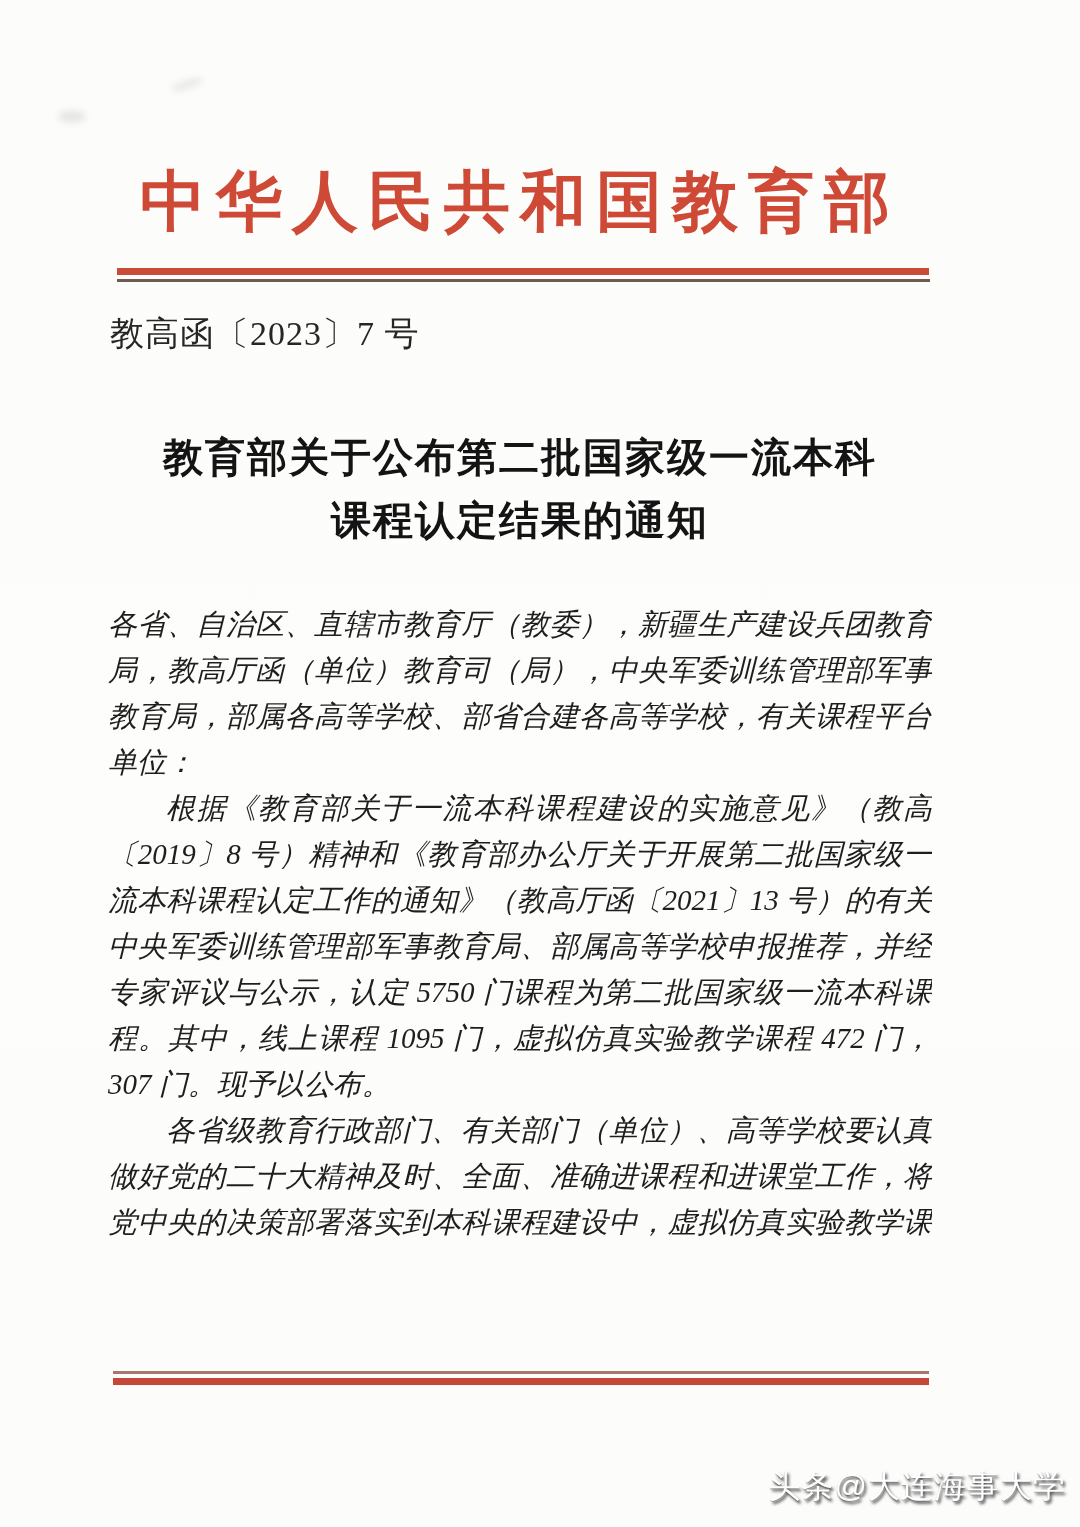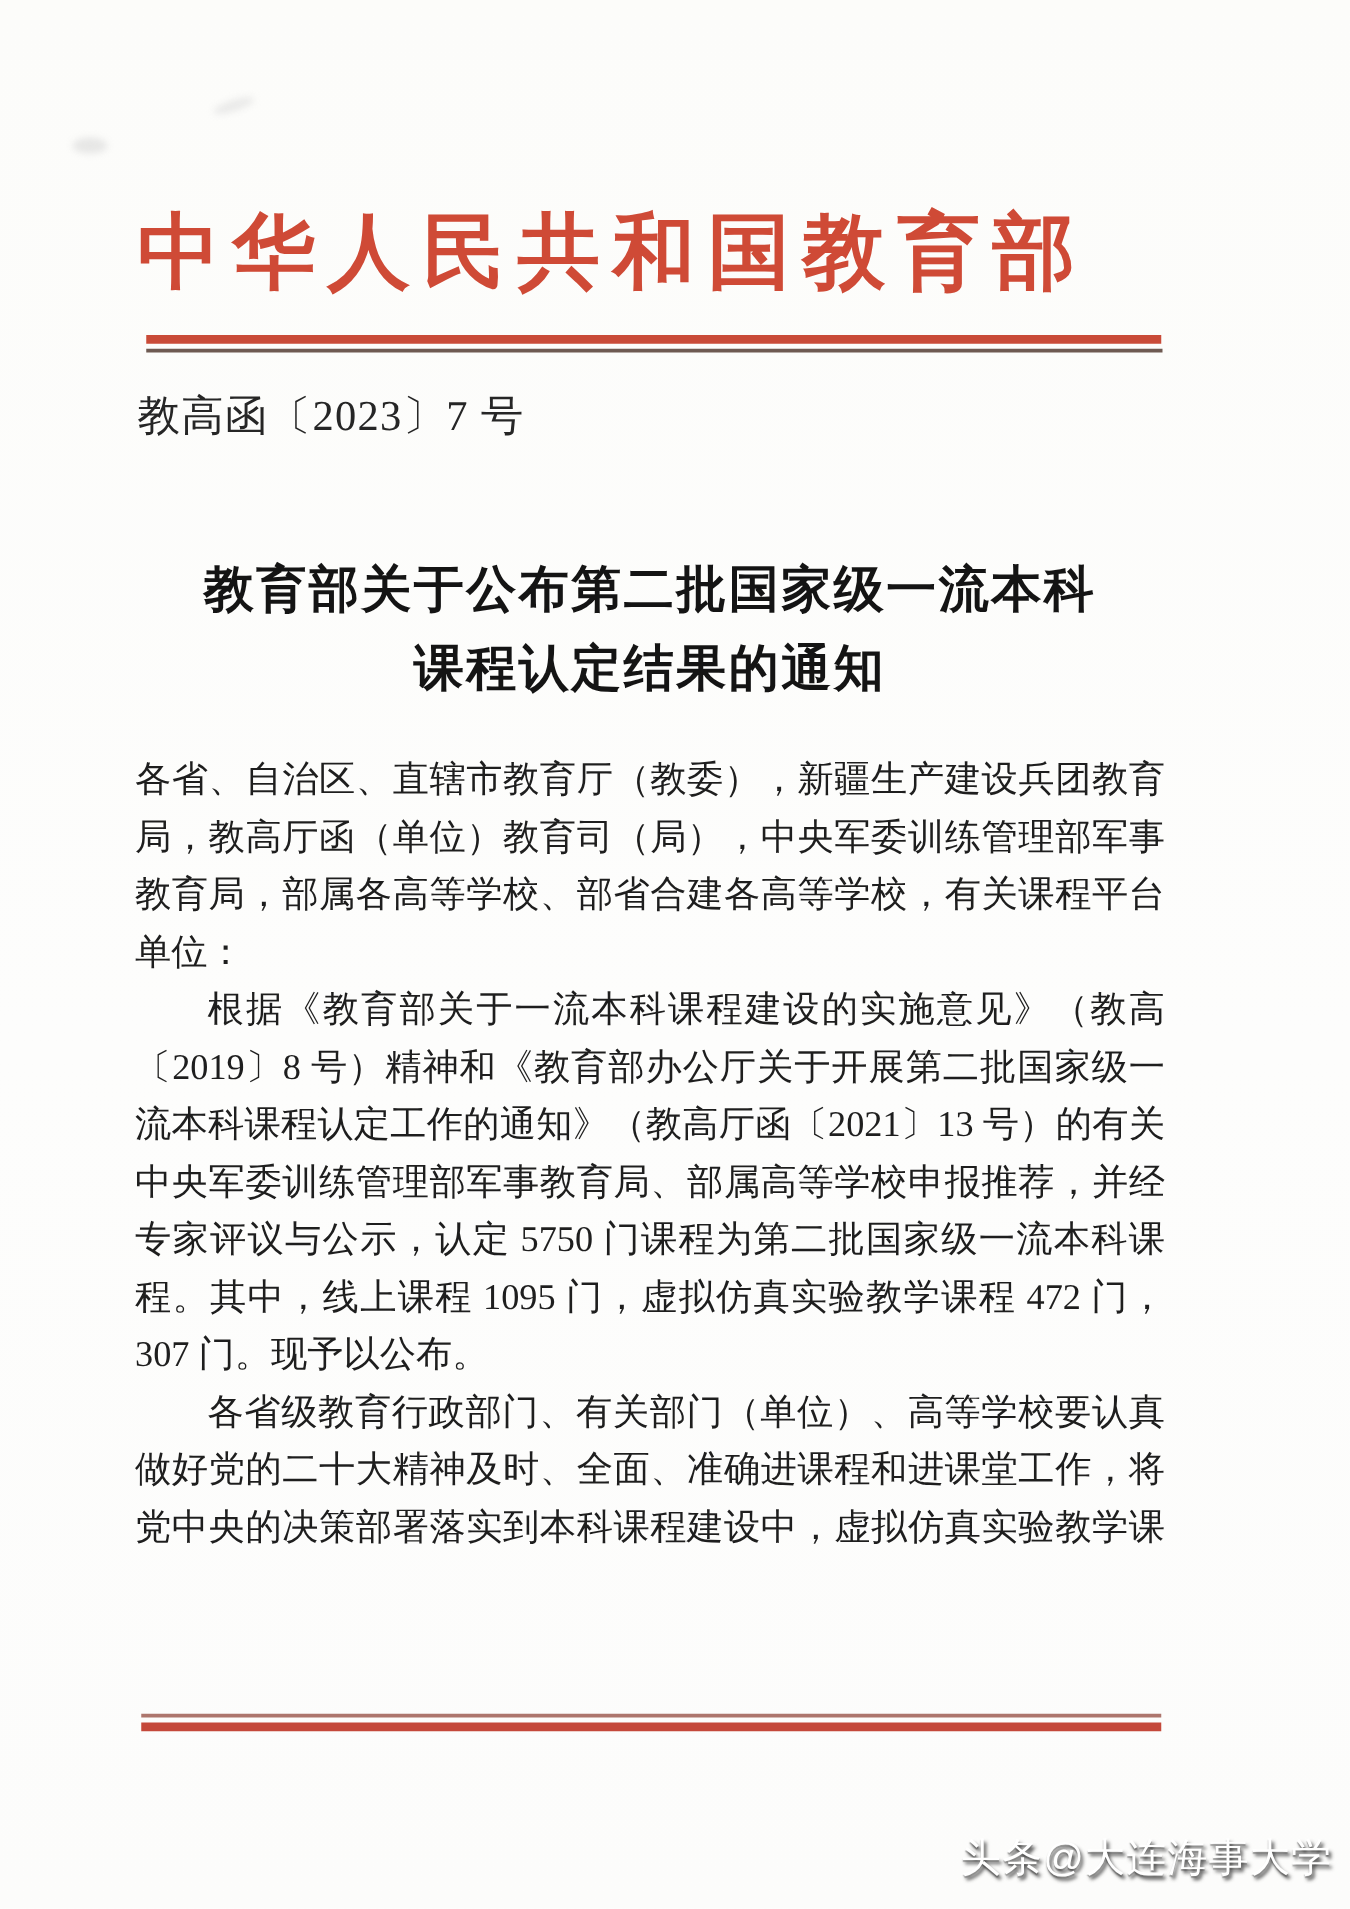--- a/index.html
+++ b/index.html
@@ -15,49 +15,50 @@
   }
 
   
   .smudge { position:absolute; border-radius:50%; filter:blur(3px); }
   .smudge-a { left:58px; top:110px; width:28px; height:13px; background:#cdcdcd; opacity:.45; }
   .smudge-b { left:170px; top:80px; width:34px; height:9px; background:#d8d8d8; opacity:.5; transform:rotate(-18deg); }
 
   
   .agency {
     position:absolute; left:110px; top:157px; width:820px;
-    white-space:nowrap;
+    text-align:center; white-space:nowrap;
     font-size:66px; font-weight:700; letter-spacing:10px;
     color:#cf4a36;
   }
 
   .rule-top-red  { position:absolute; left:117px; top:268px; width:812px; height:7px; background:#c94b38; }
   .rule-top-dark { position:absolute; left:117px; top:279px; width:813px; height:3px; background:#6e5a52; }
 
   .doc-number {
     position:absolute; left:110px; top:312px; width:824px;
     text-align:left; font-size:34px; line-height:44px; color:#262626;
     letter-spacing:1px;
   }
 
   .title {
-    position:absolute; left:110px; top:440px; width:820px;
+    position:absolute; left:110px; top:426px; width:820px;
     text-align:center; font-size:40px; font-weight:700;
     line-height:63px; letter-spacing:2px; color:#141414;
   }
 
   .body-text {
     position:absolute; left:108px; top:601px; width:824px;
     font-size:29px; color:#1e1e1e;
   }
   .bline {
     height:46px; line-height:46px;
     text-align:justify; text-align-last:justify;
     text-justify:inter-character;
     overflow:hidden;
+    font-style:italic;
   }
   .bline.flush  { text-align-last:left; }
   .bline.indent { text-indent:58px; }
 
   .rule-bottom-thin { position:absolute; left:113px; top:1371px; width:816px; height:3px; background:#ad766d; }
   .rule-bottom-red  { position:absolute; left:113px; top:1378px; width:816px; height:7px; background:#c4483a; }
 
   .watermark {
     position:absolute; right:14px; bottom:18px;
     font-family:"Liberation Sans", "DejaVu Sans", sans-serif;

